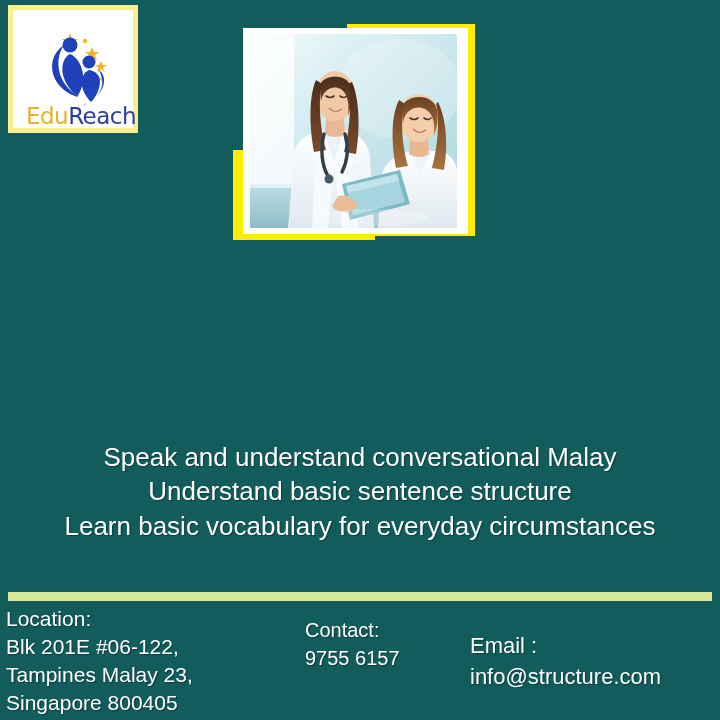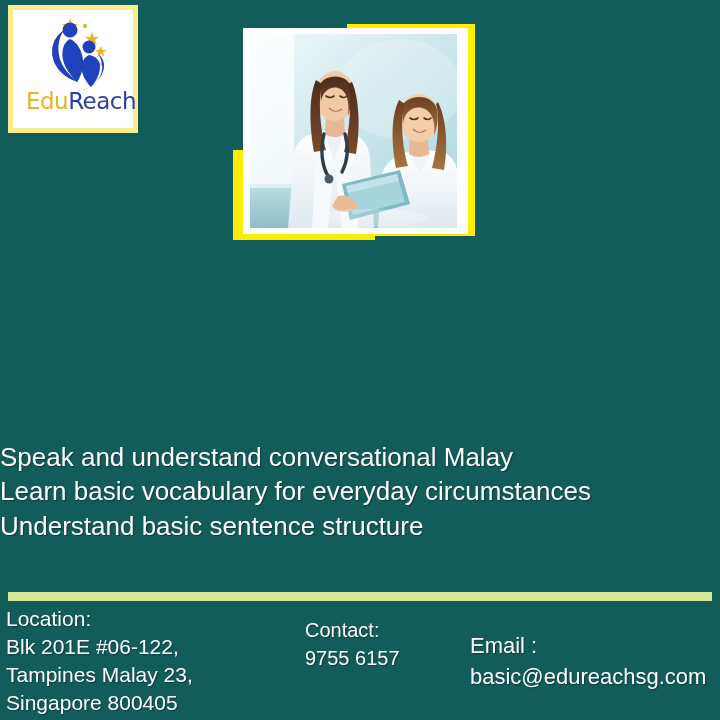--- a/index.html
+++ b/index.html
@@ -28,21 +28,21 @@
     padding: 5px;
     box-sizing: border-box;
   }
   .logo-inner {
     width: 100%;
     height: 100%;
     background: #ffffff;
     display: flex;
     flex-direction: column;
     align-items: center;
-    justify-content: flex-start;
+    justify-content: flex-end;
     box-sizing: border-box;
     padding-top: 4px;
     padding-left: 16px;
   }
   .logo-mark {
     width: 82px;
     height: 78px;
     display: block;
   }
   .logo-word {
@@ -134,20 +134,21 @@
     letter-spacing: 1px;
     margin-top: 10px;
   }
 
   
   .points {
     position: absolute;
     left: 0;
     top: 440px;
     width: 720px;
+    text-align: center;
   }
   .point {
     font-family: "Liberation Sans", sans-serif;
     font-size: 26px;
     color: #ffffff;
     line-height: 1.32;
     white-space: nowrap;
     text-shadow: 1px 1px 1px rgba(0,0,0,0.35);
   }
 
@@ -298,36 +299,36 @@
         <path d="M88 162 C96 160, 104 164, 108 172 C100 180, 88 180, 82 172 Z" fill="#eabb96"></path>
 
         <ellipse cx="120" cy="184" rx="58" ry="9" fill="#ffffff" opacity="0.25"></ellipse>
       </svg>
     </div>
   </div>
 
 
   <div class="points">
     <div class="point">Speak and understand conversational Malay</div>
+    <div class="point">Understand basic sentence structure</div>
     <div class="point">Learn basic vocabulary for everyday circumstances</div>
-    <div class="point">Understand basic sentence structure</div>
   </div>
 
   <div class="divider"></div>
 
   <div class="footer">
     <div class="f-col f-location">
       <div class="f-line">Location:</div>
       <div class="f-line">Blk 201E #06-122,</div>
       <div class="f-line">Tampines Malay 23,</div>
       <div class="f-line">Singapore 800405</div>
     </div>
     <div class="f-col f-contact">
       <div class="f-line">Contact:</div>
       <div class="f-line">9755 6157</div>
     </div>
     <div class="f-col f-email">
       <div class="f-line">Email :</div>
-      <div class="f-line">basic@edureachsg.com</div>
+      <div class="f-line">info@structure.com</div>
     </div>
   </div>
 
 </div>
 
 </body></html>

